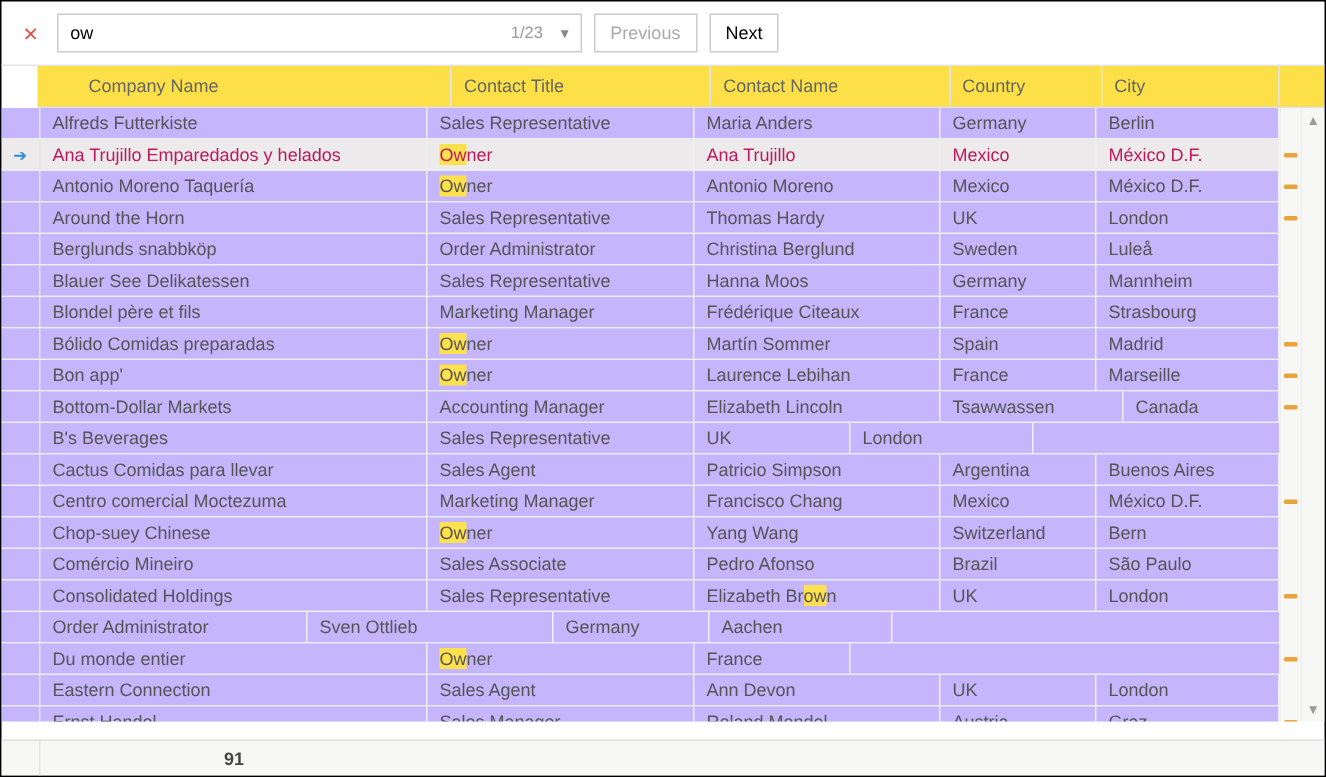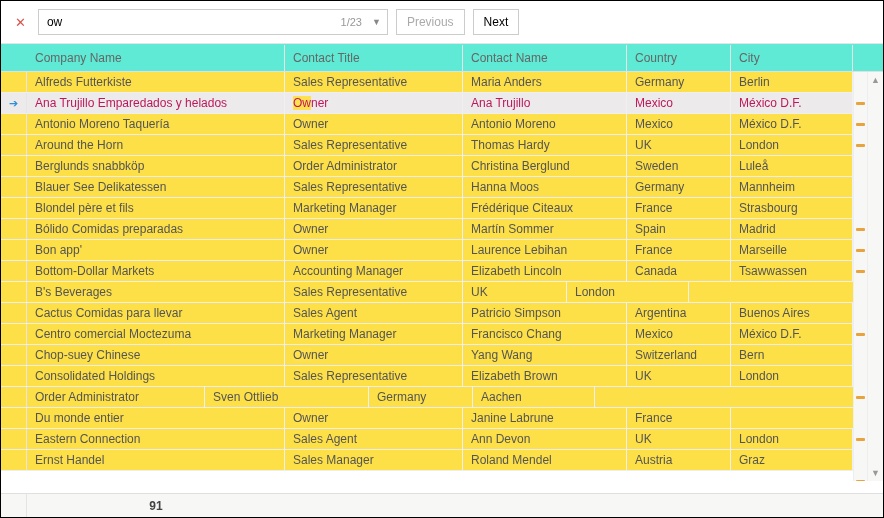--- a/index.html
+++ b/index.html
@@ -72,24 +72,25 @@
   }
   .grid-wrap {
     flex: 1;
     display: flex;
     flex-direction: column;
     overflow: hidden;
     border-top: 1px solid #e5e5e5;
   }
   .header-row {
     display: flex;
-    background: #5eead4;
+    background: #fde047;
     border-bottom: 1px solid #e0e0e0;
     height: 28px;
-    align-items: center;
+    align-items: flex-start;
+    margin-left: 24px;
   }
   .indicator-col {
     width: 26px;
     border-right: 1px solid #e5e5e5;
     flex-shrink: 0;
     display:flex;
     align-items:center;
     justify-content:center;
   }
   .hcell {
@@ -119,21 +120,21 @@
     display:flex;align-items:center;justify-content:center;
     color:#999;font-size:9px;
   }
   .scroll-up{top:0;}
   .scroll-down{bottom:0;}
   .row {
     display: flex;
     height: 21px;
     border-bottom: 1px solid #eee;
     align-items: stretch;
-    background: #fde047;
+    background: #c4b5fd;
   }
   .row.selected {
     background: #eceaea;
   }
   .cell {
     border-right: 1px solid #f0f0f0;
     padding: 3px 8px;
     overflow: hidden;
     white-space: nowrap;
     font-size: 12px;
@@ -295,22 +296,22 @@
             <div class="cell col-title"><mark>Ow</mark>ner</div>
             <div class="cell col-contact">Laurence Lebihan</div>
             <div class="cell col-country">France</div>
             <div class="cell col-city">Marseille</div>
           </div>
           <div class="row">
             <div class="indicator-col"></div>
             <div class="cell col-company">Bottom-Dollar Markets</div>
             <div class="cell col-title">Accounting Manager</div>
             <div class="cell col-contact">Elizabeth Lincoln</div>
+            <div class="cell col-city">Tsawwassen</div>
             <div class="cell col-country">Canada</div>
-            <div class="cell col-city">Tsawwassen</div>
           </div>
           <div class="row">
             <div class="indicator-col"></div>
             <div class="cell col-company">B's Beverages</div>
             <div class="cell col-title">Sales Representative</div>
             <div class="cell col-country">UK</div>
             <div class="cell col-city">London</div>
           </div>
           <div class="row">
             <div class="indicator-col"></div>
@@ -331,38 +332,45 @@
           <div class="row">
             <div class="indicator-col"></div>
             <div class="cell col-company">Chop-suey Chinese</div>
             <div class="cell col-title"><mark>Ow</mark>ner</div>
             <div class="cell col-contact">Yang Wang</div>
             <div class="cell col-country">Switzerland</div>
             <div class="cell col-city">Bern</div>
           </div>
           <div class="row">
             <div class="indicator-col"></div>
+            <div class="cell col-company">Comércio Mineiro</div>
+            <div class="cell col-title">Sales Associate</div>
+            <div class="cell col-contact">Pedro Afonso</div>
+            <div class="cell col-country">Brazil</div>
+            <div class="cell col-city">São Paulo</div>
+          </div>
+          <div class="row">
+            <div class="indicator-col"></div>
             <div class="cell col-company">Consolidated Holdings</div>
             <div class="cell col-title">Sales Representative</div>
             <div class="cell col-contact">Elizabeth Br<mark>ow</mark>n</div>
             <div class="cell col-country">UK</div>
             <div class="cell col-city">London</div>
           </div>
           <div class="row">
             <div class="indicator-col"></div>
             <div class="cell col-title">Order Administrator</div>
             <div class="cell col-contact">Sven Ottlieb</div>
             <div class="cell col-country">Germany</div>
             <div class="cell col-city">Aachen</div>
           </div>
           <div class="row">
             <div class="indicator-col"></div>
             <div class="cell col-company">Du monde entier</div>
             <div class="cell col-title"><mark>Ow</mark>ner</div>
-            <div class="cell col-contact">Janine Labrune</div>
             <div class="cell col-country">France</div>
           </div>
           <div class="row">
             <div class="indicator-col"></div>
             <div class="cell col-company">Eastern Connection</div>
             <div class="cell col-title">Sales Agent</div>
             <div class="cell col-contact">Ann Devon</div>
             <div class="cell col-country">UK</div>
             <div class="cell col-city">London</div>
           </div>

